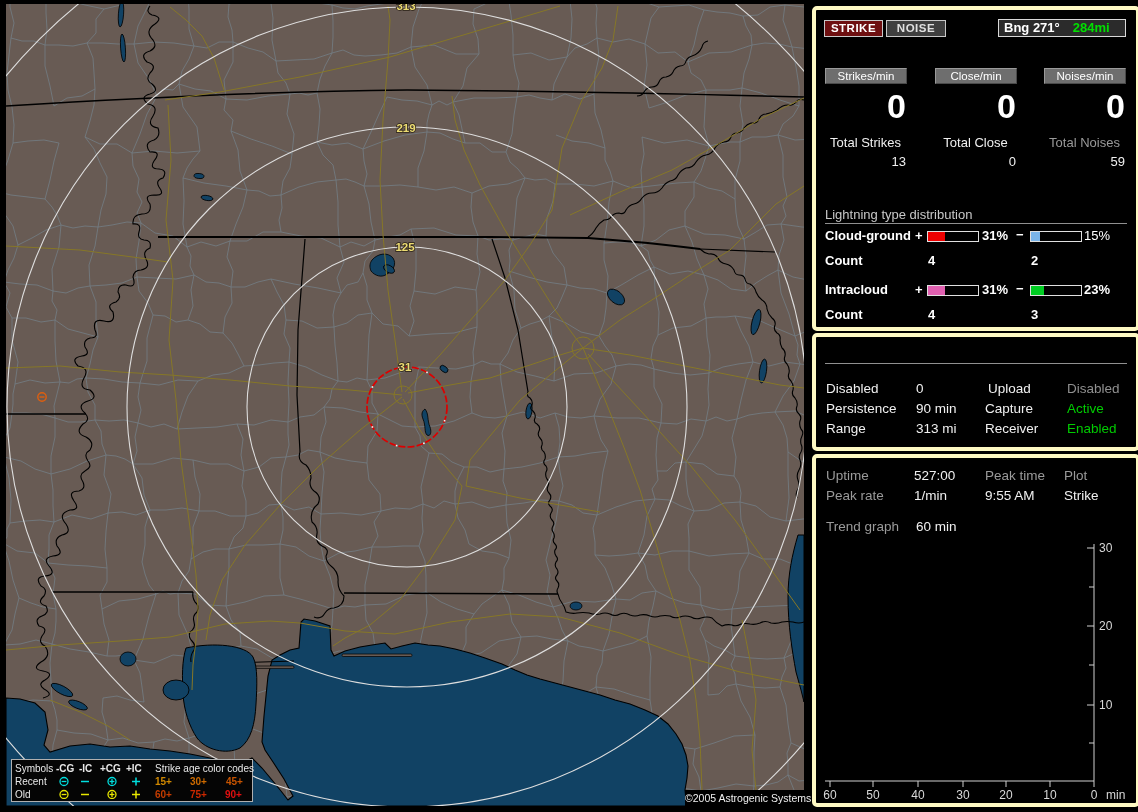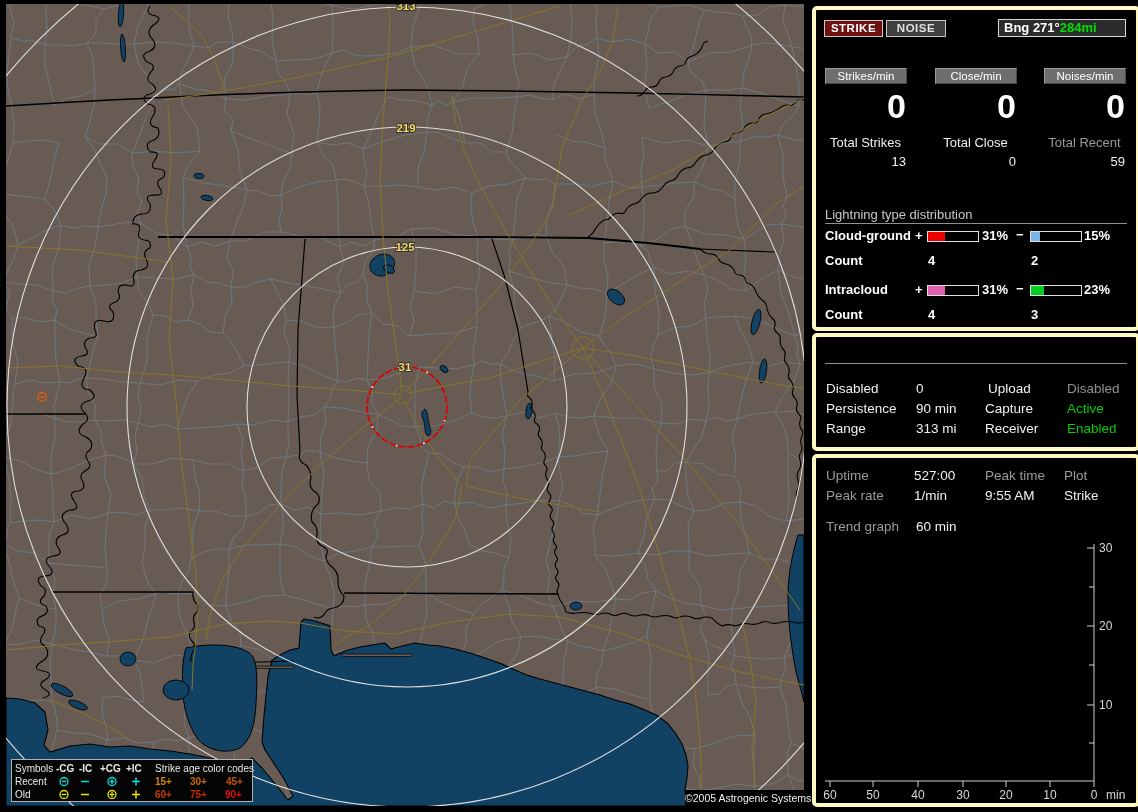--- a/index.html
+++ b/index.html
@@ -90,46 +90,46 @@
       <text x="406" y="132" font-family="Liberation Sans,sans-serif" font-size="11.5" font-weight="bold" fill="#ecdc72" stroke="#382e24" stroke-width="1.8" paint-order="stroke" text-anchor="middle">219</text>
       <text x="405" y="251" font-family="Liberation Sans,sans-serif" font-size="11.5" font-weight="bold" fill="#ecdc72" stroke="#382e24" stroke-width="1.8" paint-order="stroke" text-anchor="middle">125</text>
       <text x="405" y="371" font-family="Liberation Sans,sans-serif" font-size="11.5" font-weight="bold" fill="#ecdc72" stroke="#382e24" stroke-width="1.8" paint-order="stroke" text-anchor="middle">31</text>
       <circle cx="42" cy="397" r="4.2" fill="none" stroke="#dd5f10" stroke-width="1.4"></circle>
       <line x1="39.5" y1="397" x2="44.5" y2="397" stroke="#dd5f10" stroke-width="1.4"></line>
     </g>
   </svg>
 <div class="box" style="left:812px;top:6px;width:320px;height:317px">
     <div style="position:absolute;left:8px;top:10px;width:57px;height:15px;background:#6e0f10;border:1px solid #c8c8c8;color:#fff;font-weight:bold;font-size:11.5px;text-align:center;line-height:15px;letter-spacing:0.5px">STRIKE</div>
     <div style="position:absolute;left:70px;top:10px;width:58px;height:15px;background:#3f3f3f;border:1px solid #c8c8c8;color:#e0e0e0;font-weight:bold;font-size:11.5px;text-align:center;line-height:15px;letter-spacing:0.5px">NOISE</div>
-    <div style="position:absolute;left:182px;top:9px;width:126px;height:16px;background:#2b2b2b;border:1px solid #d8d8d8;color:#fff;font-weight:bold;font-size:13px;line-height:16px"><span style="margin-left:5px">Bng 271°</span><span style="color:#00e000;">284mi</span></div>
+    <div style="position:absolute;left:182px;top:9px;width:126px;height:16px;background:#2b2b2b;border:1px solid #d8d8d8;color:#fff;font-weight:bold;font-size:13px;line-height:16px"><span style="margin-left:5px">Bng 271°</span><span style="color:#00e000;margin-left:13px">284mi</span></div>
     <div style="position:absolute;left:9px;top:58px;width:80px;height:14px;background:#6e6e6e;border-top:1px solid #9a9a9a;border-left:1px solid #9a9a9a;border-right:1px solid #4a4a4a;border-bottom:1px solid #4a4a4a;color:#fff;font-size:11.5px;text-align:center;line-height:14px">Strikes/min</div>
     <div style="position:absolute;left:119px;top:58px;width:80px;height:14px;background:#6e6e6e;border-top:1px solid #9a9a9a;border-left:1px solid #9a9a9a;border-right:1px solid #4a4a4a;border-bottom:1px solid #4a4a4a;color:#fff;font-size:11.5px;text-align:center;line-height:14px">Close/min</div>
     <div style="position:absolute;left:228px;top:58px;width:80px;height:14px;background:#6e6e6e;border-top:1px solid #9a9a9a;border-left:1px solid #9a9a9a;border-right:1px solid #4a4a4a;border-bottom:1px solid #4a4a4a;color:#fff;font-size:11.5px;text-align:center;line-height:14px">Noises/min</div>
     <div style="position:absolute;left:9px;top:77px;width:81px;text-align:right;color:#fff;font-weight:bold;font-size:34px;font-family:'Liberation Sans',sans-serif">0</div>
     <div style="position:absolute;left:119px;top:77px;width:81px;text-align:right;color:#fff;font-weight:bold;font-size:34px;font-family:'Liberation Sans',sans-serif">0</div>
     <div style="position:absolute;left:228px;top:77px;width:81px;text-align:right;color:#fff;font-weight:bold;font-size:34px;font-family:'Liberation Sans',sans-serif">0</div>
     <div style="position:absolute;left:9px;top:125px;width:81px;text-align:center;color:#f0f0f0;font-size:13px">Total Strikes</div>
     <div style="position:absolute;left:119px;top:125px;width:81px;text-align:center;color:#f0f0f0;font-size:13px">Total Close</div>
-    <div style="position:absolute;left:228px;top:125px;width:81px;text-align:center;color:#9a9a9a;font-size:13px">Total Recent</div>
+    <div style="position:absolute;left:228px;top:125px;width:81px;text-align:center;color:#9a9a9a;font-size:13px">Total Noises</div>
     <div style="position:absolute;left:9px;top:144px;width:81px;text-align:right;color:#f0f0f0;font-size:13px">13</div>
     <div style="position:absolute;left:119px;top:144px;width:81px;text-align:right;color:#f0f0f0;font-size:13px">0</div>
     <div style="position:absolute;left:228px;top:144px;width:81px;text-align:right;color:#f0f0f0;font-size:13px">59</div>
     <div style="position:absolute;left:9px;top:197px;color:#c8c8c8;font-size:13px">Lightning type distribution</div>
     <div style="position:absolute;left:9px;top:213px;width:302px;border-top:1px solid #909090"></div>
     <div style="position:absolute;left:9px;top:218px;color:#fff;font-weight:bold;font-size:13px">Cloud-ground</div>
     <div style="position:absolute;left:99px;top:218px;color:#fff;font-weight:bold;font-size:13px">+</div>
     <div style="position:absolute;left:111px;top:221px;width:50px;height:9px;border:1px solid #e0e0e0;background:#000">
       <div style="position:absolute;left:0;top:0;width:17px;height:9px;background:#ee0000"></div>
     </div>
     <div style="position:absolute;left:166px;top:218px;color:#fff;font-weight:bold;font-size:13px">31%</div>
     <div style="position:absolute;left:200px;top:217px;color:#fff;font-weight:bold;font-size:13px">−</div>
     <div style="position:absolute;left:214px;top:221px;width:50px;height:9px;border:1px solid #e0e0e0;background:#000">
       <div style="position:absolute;left:0;top:0;width:9px;height:9px;background:#7ab4e8"></div>
     </div>
-    <div style="position:absolute;left:268px;top:218px;color:#fff;font-weight:bold;font-size:13px">15%</div>
+    <div style="position:absolute;left:268px;top:218px;color:#fff;font-weight:normal;font-size:13px">15%</div>
     <div style="position:absolute;left:9px;top:243px;color:#fff;font-weight:bold;font-size:13px">Count</div>
     <div style="position:absolute;left:112px;top:243px;color:#fff;font-weight:bold;font-size:13px">4</div>
     <div style="position:absolute;left:215px;top:243px;color:#fff;font-weight:bold;font-size:13px">2</div>
     <div style="position:absolute;left:9px;top:272px;color:#fff;font-weight:bold;font-size:13px">Intracloud</div>
     <div style="position:absolute;left:99px;top:272px;color:#fff;font-weight:bold;font-size:13px">+</div>
     <div style="position:absolute;left:111px;top:275px;width:50px;height:9px;border:1px solid #e0e0e0;background:#000">
       <div style="position:absolute;left:0;top:0;width:17px;height:9px;background:#e060b0"></div>
     </div>
     <div style="position:absolute;left:166px;top:272px;color:#fff;font-weight:bold;font-size:13px">31%</div>
     <div style="position:absolute;left:200px;top:271px;color:#fff;font-weight:bold;font-size:13px">−</div>

